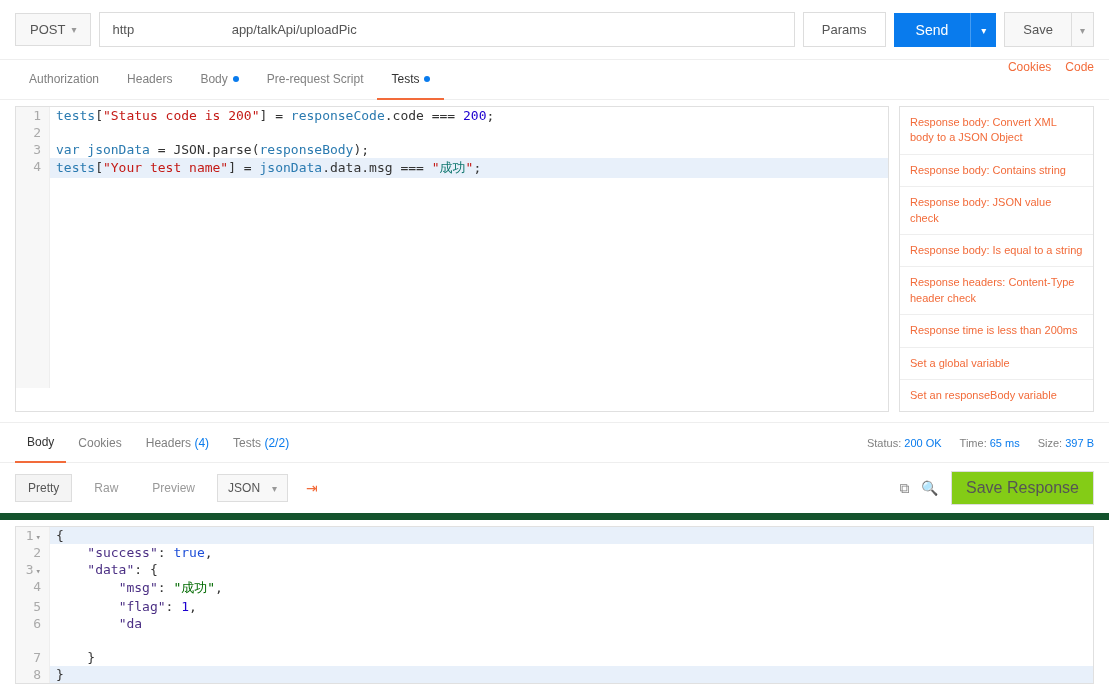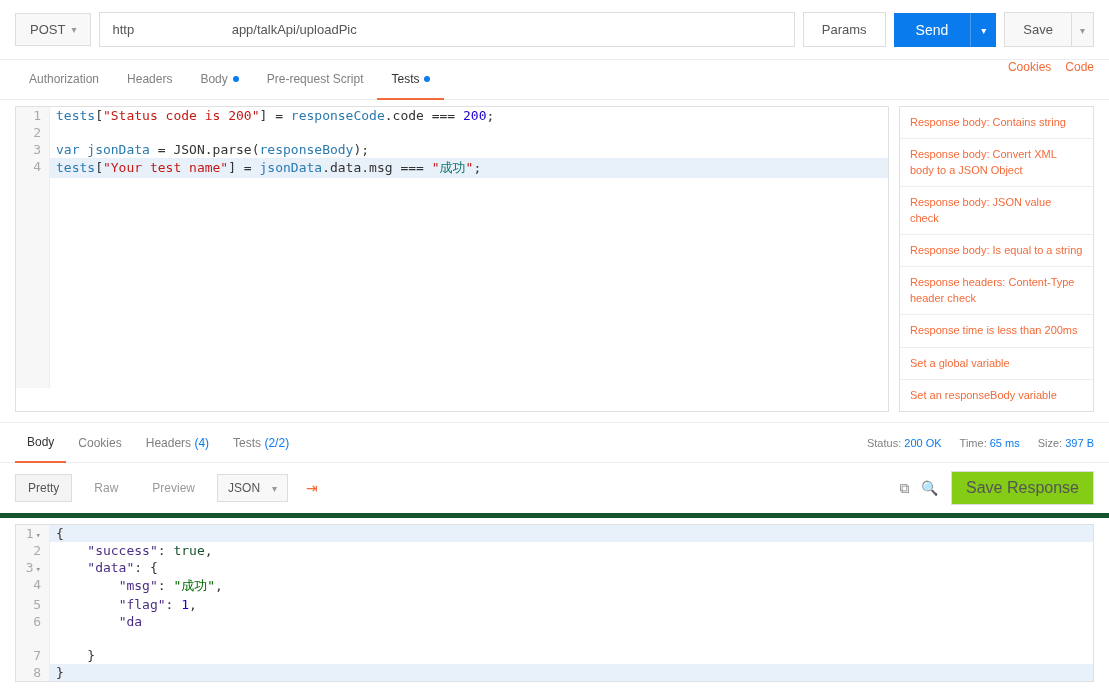--- a/index.html
+++ b/index.html
@@ -36,37 +36,37 @@
 .tok-str { color: #c41a16; }
 .tok-kwd { color: #2a7ab0; }
 .tok-num { color: #1c00cf; }
 .tok-chn { color: #0f766e; }
 .resp-tabs { display: flex; align-items: center; padding: 0 15px; border-top: 1px solid #eee; border-bottom: 1px solid #eee; }
 .resp-tab { padding: 12px 12px; color: #808080; font-size: 12px; cursor: pointer; }
 .resp-tab.active { color: #333; border-bottom: 2px solid #f26b3a; margin-bottom: -1px; }
 .resp-tab .count { color: #097bed; }
 .resp-meta { margin-left: auto; display: flex; gap: 18px; color: #808080; font-size: 11px; }
 .resp-meta .val { color: #097bed; }
-.resp-toolbar { display: flex; align-items: center; padding: 8px 15px; gap: 10px; border-bottom: 5px solid #14532d; }
+.resp-toolbar { display: flex; align-items: center; padding: 8px 15px; gap: 10px; border-bottom: 7px solid #14532d; }
 .view-btn { padding: 6px 12px; background: #f4f4f4; border: 1px solid #ddd; color: #555; cursor: pointer; font-size: 12px; }
 .view-btn.plain { background: transparent; border: none; color: #999; }
 .fmt-sel { padding: 6px 10px; background: #f8f8f8; border: 1px solid #ddd; color: #555; display: flex; align-items: center; gap: 12px; cursor: pointer; font-size: 12px; }
 .wrap-icon { padding: 6px 8px; color: #f26b3a; cursor: pointer; font-size: 14px; }
 .tool-right { margin-left: auto; display: flex; align-items: center; gap: 12px; }
 .ico-btn { color: #888; cursor: pointer; font-size: 14px; }
 .save-resp { padding: 7px 14px; background: #84cc16; border: 1px solid #ddd; color: #555; cursor: pointer; font-size: 16px; }
 .resp-body { border: 1px solid #e0e0e0; margin: 6px 15px 15px; font-family: Consolas, Monaco, monospace; font-size: 13px; }
 .rb-line { display: flex; }
 .rb-line.hl { background: #e8f0fa; }
 .rb-gut { width: 34px; text-align: right; padding: 1px 8px 1px 0; color: #aaa; background: #f7f7f7; border-right: 1px solid #eee; user-select: none; }
 .fold { font-size: 9px; color: #999; padding-left: 2px; }
 .rb-txt { padding: 1px 6px; white-space: pre; }
 .p-key { color: #4b2f84; }
 .p-str { color: #006a00; }
-.p-bool { color: #14532d; }
+.p-bool { color: #1d4ed8; }
 .p-num { color: #1c00cf; }
 .chevron { font-size: 10px; color: #999; }
 </style>
 </head>
 <body>
 
 <div class="top-bar">
   <div class="method-sel">
     <span>POST</span>
     <span class="chevron">▾</span>
@@ -126,22 +126,22 @@
     <div class="code-line hl">
         <div class="gutter">4</div>
         <div class="code-txt"><span class="tok-var">tests</span>[<span class="tok-str">"Your test name"</span>] = <span class="tok-var">jsonData</span>.data.msg === <span class="tok-str">"<span class="tok-chn">成功</span>"</span>;</div>
       </div>
     <div class="filler">
         <div class="gutter"></div>
         <div></div>
       </div>
   </div>
   <div class="snip-panel">
+    <div class="snip-item">Response body: Convert XML body to a JSON Object</div>
     <div class="snip-item">Response body: Contains string</div>
-    <div class="snip-item">Response body: Convert XML body to a JSON Object</div>
     <div class="snip-item">Response body: JSON value check</div>
     <div class="snip-item">Response body: Is equal to a string</div>
     <div class="snip-item">Response headers: Content-Type header check</div>
     <div class="snip-item">Response time is less than 200ms</div>
     <div class="snip-item">Set a global variable</div>
     <div class="snip-item">Set an responseBody variable</div>
   </div>
 </div>
 
 <div class="resp-tabs">

